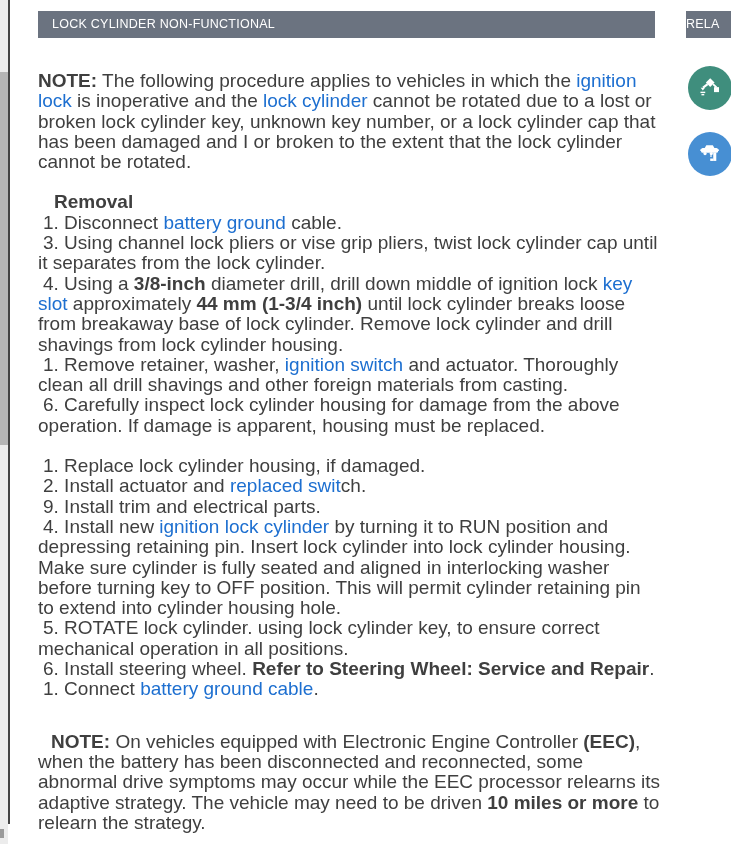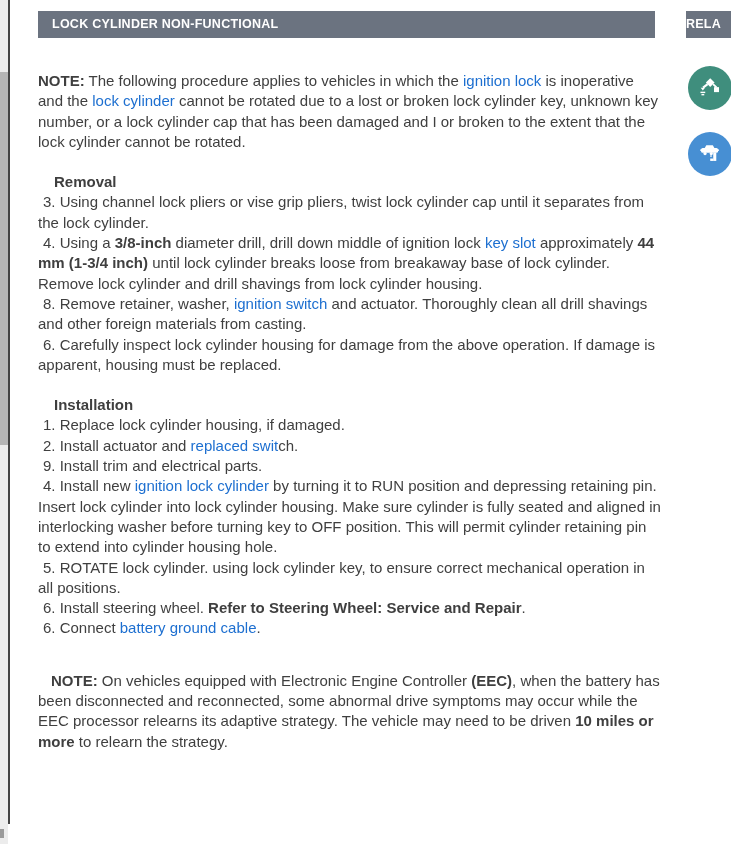--- a/index.html
+++ b/index.html
@@ -5,32 +5,32 @@
   html,body{margin:0;padding:0;background:#fff;}
   body{width:731px;height:844px;overflow:hidden;position:relative;
        font-family:"Liberation Sans",sans-serif;}
 
   .scroll-track{position:absolute;left:0;top:0;width:8px;height:844px;background:var(--scroll_track);}
   .scroll-thumb{position:absolute;left:0;top:72px;width:8px;height:373px;background:var(--scroll_thumb);}
   .panel-edge{position:absolute;left:8px;top:0;width:2px;height:824px;background:var(--divider);}
   .corner-dash{position:absolute;left:0;top:829px;width:4px;height:9px;background:#9a9a9a;}
 
   .bar{position:absolute;top:11px;height:27px;background:var(--header_bar);color:#fff;
-       font-weight:700;font-size:12.5px;line-height:27px;letter-spacing:.25px;box-sizing:border-box;}
+       font-weight:400;font-size:12.5px;line-height:27px;letter-spacing:.25px;box-sizing:border-box;}
   .bar.main{left:38px;width:617px;padding-left:14px;}
   .bar.related{left:686px;width:45px;overflow:hidden;white-space:nowrap;}
 
   .icon-btn{position:absolute;left:688px;width:44px;height:44px;border-radius:50%;
             display:flex;align-items:center;justify-content:center;cursor:pointer;}
   #icon1{top:66px;background:var(--icon_teal);}
   #icon2{top:132px;background:var(--icon_blue);}
   .icon-btn svg{display:block;}
 
   #content{position:absolute;left:38px;top:71px;width:623px;
-           font-size:15px;line-height:20.3px;color:var(--text);}
+           font-size:19px;line-height:20.3px;color:var(--text);}
   .blk{margin:0;}
   .blk.heading{font-weight:700;padding-left:16px;}
   .blk.item{text-indent:5px;}
   .blk.indent{text-indent:13px;margin-top:14px;}
   .bold{font-weight:700;}
   a.link{color:var(--link);text-decoration:none;cursor:pointer;}
 </style>
 </head>
 <body>
 
@@ -78,29 +78,29 @@
         <rect x="12.2" y="13.2" width="1.4" height="1.4"></rect>
       </g>
     </svg>
   </span>
 </div>
 
 <div id="content">
     <div class="blk para"><span class="bold">NOTE:</span><span class="plain"> The following procedure applies to vehicles in which the </span><a class="link" href="#">ignition lock</a><span class="plain"> is inoperative and the </span><a class="link" href="#">lock cylinder</a><span class="plain"> cannot be rotated due to a lost or broken lock cylinder key, unknown key number, or a lock cylinder cap that has been damaged and I or broken to the extent that the lock cylinder cannot be rotated.</span></div>
     <div class="blk spacer" style="height: 20px;"></div>
     <div class="blk heading"><span class="plain">Removal</span></div>
+    <div class="blk item"><span class="plain">1. Disconnect </span><a class="link" href="#">battery ground</a><span class="plain"> cable.</span></div>
     <div class="blk item"><span class="plain">3. Using channel lock pliers or vise grip pliers, twist lock cylinder cap until it separates from the lock cylinder.</span></div>
     <div class="blk item"><span class="plain">4. Using a </span><span class="bold">3/8-inch</span><span class="plain"> diameter drill, drill down middle of ignition lock </span><a class="link" href="#">key slot</a><span class="plain"> approximately </span><span class="bold">44 mm (1-3/4 inch)</span><span class="plain"> until lock cylinder breaks loose from breakaway base of lock cylinder. Remove lock cylinder and drill shavings from lock cylinder housing.</span></div>
-    <div class="blk item"><span class="plain">8. Remove retainer, washer, </span><a class="link" href="#">ignition switch</a><span class="plain"> and actuator. Thoroughly clean all drill shavings and other foreign materials from casting.</span></div>
+    <div class="blk item"><span class="plain">1. Remove retainer, washer, </span><a class="link" href="#">ignition switch</a><span class="plain"> and actuator. Thoroughly clean all drill shavings and other foreign materials from casting.</span></div>
     <div class="blk item"><span class="plain">6. Carefully inspect lock cylinder housing for damage from the above operation. If damage is apparent, housing must be replaced.</span></div>
     <div class="blk spacer" style="height: 20px;"></div>
-    <div class="blk heading"><span class="plain">Installation</span></div>
     <div class="blk item"><span class="plain">1. Replace lock cylinder housing, if damaged.</span></div>
     <div class="blk item"><span class="plain">2. Install actuator and </span><a class="link" href="#">replaced swit</a><span class="plain">ch.</span></div>
     <div class="blk item"><span class="plain">9. Install trim and electrical parts.</span></div>
     <div class="blk item"><span class="plain">4. Install new </span><a class="link" href="#">ignition lock cylinder</a><span class="plain"> by turning it to RUN position and depressing retaining pin. Insert lock cylinder into lock cylinder housing. Make sure cylinder is fully seated and aligned in interlocking washer before turning key to OFF position. This will permit cylinder retaining pin to extend into cylinder housing hole.</span></div>
     <div class="blk item"><span class="plain">5. ROTATE lock cylinder. using lock cylinder key, to ensure correct mechanical operation in all positions.</span></div>
     <div class="blk item"><span class="plain">6. Install steering wheel. </span><span class="bold">Refer to Steering Wheel: Service and Repair</span><span class="plain">.</span></div>
-    <div class="blk item"><span class="plain">6. Connect </span><a class="link" href="#">battery ground cable</a><span class="plain">.</span></div>
+    <div class="blk item"><span class="plain">1. Connect </span><a class="link" href="#">battery ground cable</a><span class="plain">.</span></div>
     <div class="blk spacer" style="height: 18px;"></div>
     <div class="blk para indent"><span class="bold">NOTE:</span><span class="plain"> On vehicles equipped with Electronic Engine Controller </span><span class="bold">(EEC)</span><span class="plain">, when the battery has been disconnected and reconnected, some abnormal drive symptoms may occur while the EEC processor relearns its adaptive strategy. The vehicle may need to be driven </span><span class="bold">10 miles or more</span><span class="plain"> to relearn the strategy.</span></div>
     <div class="blk spacer" style="height: 10px;"></div>
   </div>
 
 </body></html>

